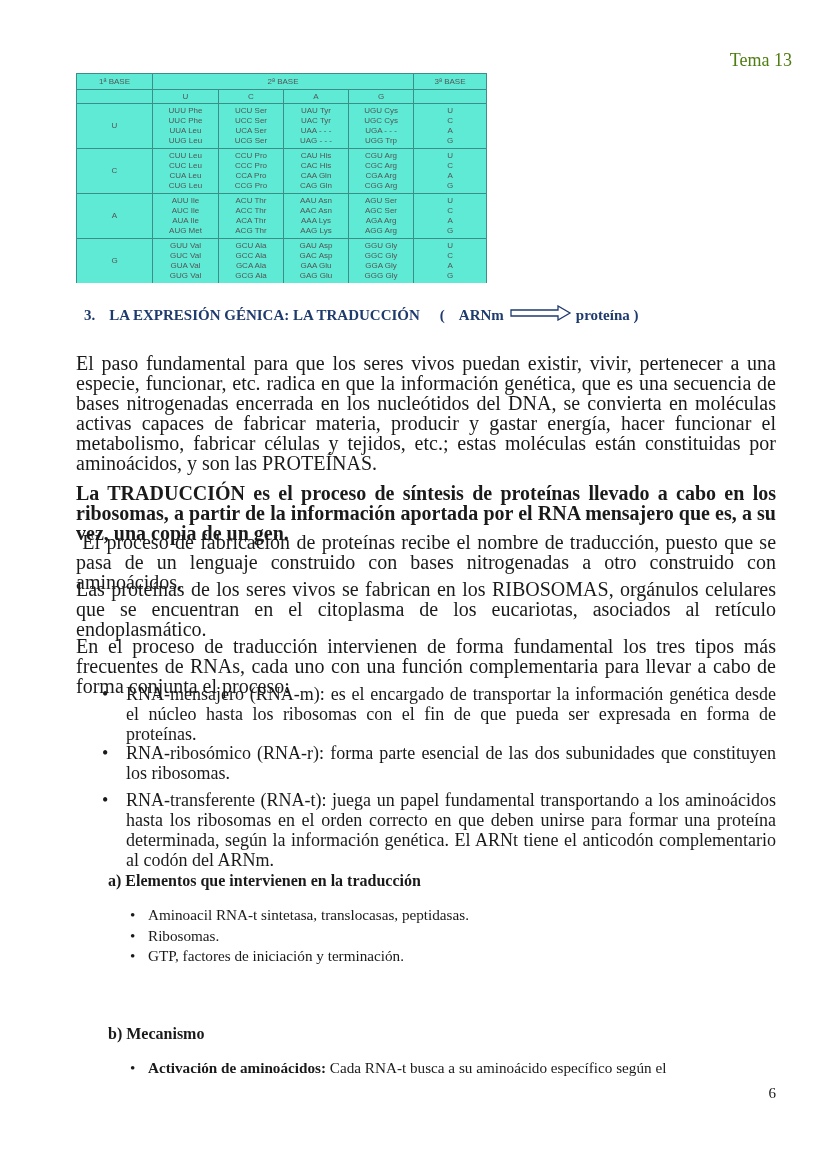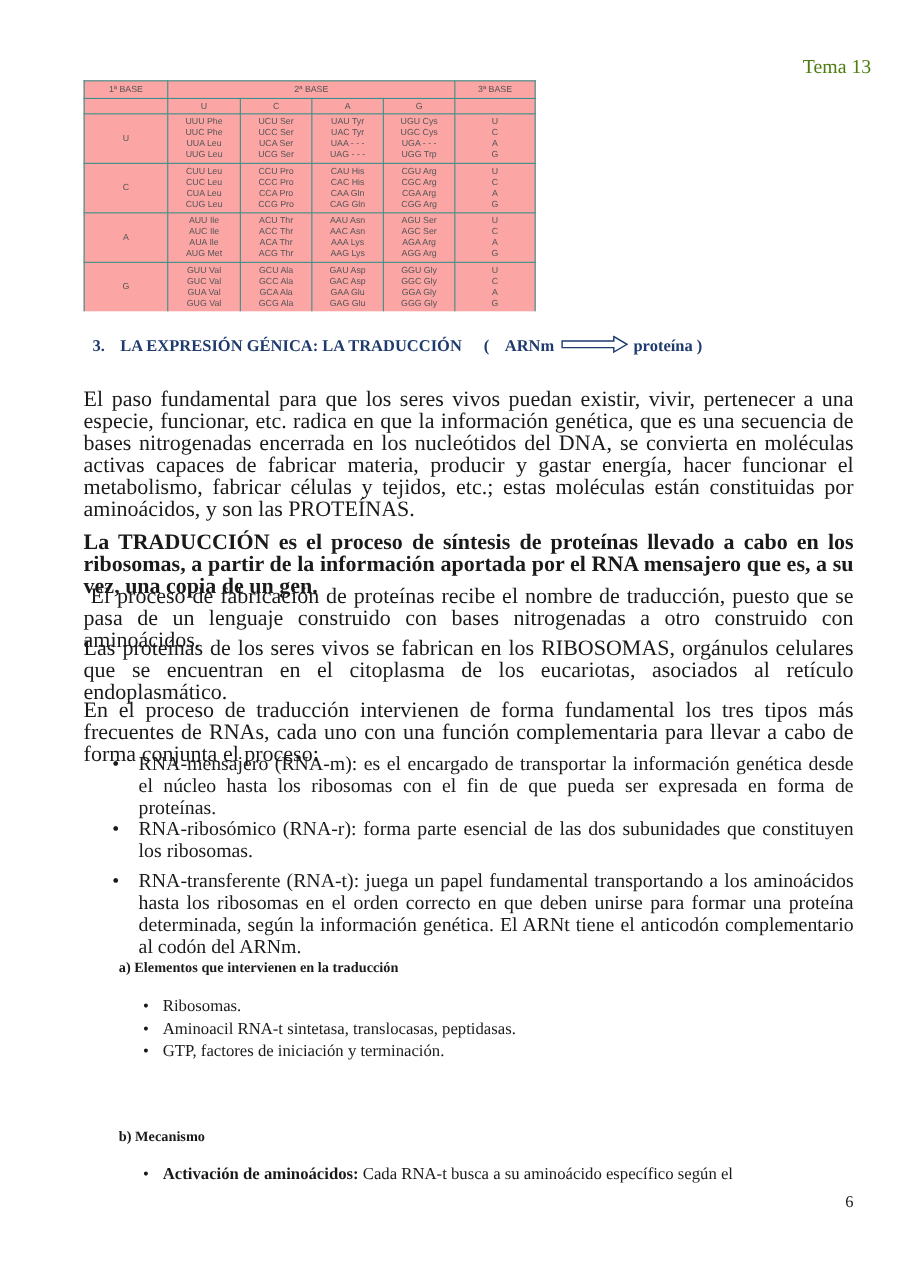--- a/index.html
+++ b/index.html
@@ -3,21 +3,21 @@
 <meta charset="utf-8">
 <style>
   html, body { margin:0; padding:0; background:#ffffff; }
   body { width:828px; height:1170px; position:relative; overflow:hidden;
          font-family:"Liberation Serif", serif; color:#1a1a1a; }
   .header-tema { position:absolute; top:50px; right:36px; font-size:18px; color:#4d7c0f; }
   .page-number { position:absolute; top:1085px; right:52px; font-size:15px; color:#1a1a1a; }
 
   
   .codon-table { position:absolute; left:76px; top:73px; width:410px; height:207px;
-                 border-collapse:collapse; background:#fca5a5; font-family:"Liberation Sans", sans-serif;
+                 border-collapse:collapse; background:#5eead4; font-family:"Liberation Sans", sans-serif;
                  font-size:8px; color:#555; table-layout:fixed; }
   .codon-table td { border:1.5px solid #3b8f88; text-align:center; vertical-align:middle; padding:0; line-height:10px; }
   .codon-table tr.hdr td { height:15px; }
   .codon-table tr.sub td { height:13px; }
   .codon-table tr.grp td { height:44px; }
   .codon-table tr.grp.last td { border-bottom:none; }
   .codon-table .cell-lines { display:block; }
   .codon-table .cell-lines span { display:block; }
 
   .section-title { position:absolute; left:84px; top:305px; font-size:15px; font-weight:bold;
@@ -25,21 +25,21 @@
   .section-title .num { margin-right:14px; }
   .section-title .paren-open { margin-left:20px; margin-right:14px; }
   .arrow { display:inline-block; margin:0 4px 0 6px; }
 
   .para { position:absolute; left:76px; width:700px; font-size:20px; line-height:20px; text-align:justify; }
   .para.bold { font-weight:bold; }
   .bullet-list { position:absolute; left:100px; width:676px; margin:0; padding:0; list-style:none; font-size:18px; line-height:20px; }
   .bullet-list li { position:relative; padding-left:26px; text-align:justify; }
   .bullet-list li::before { content:"•"; position:absolute; left:2px; top:0; }
 
-  .sub-heading { position:absolute; left:108px; font-size:13px; font-weight:bold; }
+  .sub-heading { position:absolute; left:108px; font-size:16px; font-weight:bold; }
   .short-list { position:absolute; left:130px; margin:0; padding:0; list-style:none; font-size:15.2px; line-height:20.5px; }
   .short-list li { position:relative; padding-left:18px; }
   .short-list li::before { content:"•"; position:absolute; left:0; }
 </style>
 </head>
 <body>
 
 <div class="header-tema">Tema 13</div>
 
 <table class="codon-table">
@@ -264,22 +264,22 @@
 </ul>
 <ul class="bullet-list" style="top:743px;">
   <li>RNA-ribosómico (RNA-r): forma parte esencial de las dos subunidades que constituyen los ribosomas.</li>
 </ul>
 <ul class="bullet-list" style="top:790px;">
   <li>RNA-transferente (RNA-t): juega un papel fundamental transportando a los aminoácidos hasta los ribosomas en el orden correcto en que deben unirse para formar una proteína determinada, según la información genética. El ARNt tiene el anticodón complementario al codón del ARNm.</li>
 </ul>
 
 <div class="sub-heading" style="top:872px;">a) Elementos que intervienen en la traducción</div>
 <ul class="short-list" style="top:905px;">
+  <li>Aminoacil RNA-t sintetasa, translocasas, peptidasas.</li>
   <li>Ribosomas.</li>
-  <li>Aminoacil RNA-t sintetasa, translocasas, peptidasas.</li>
   <li>GTP, factores de iniciación y terminación.</li>
 </ul>
 
 <div class="sub-heading" style="top:1025px;">b) Mecanismo</div>
 <ul class="short-list" style="top:1058px;">
   <li><b>Activación de aminoácidos:</b><span style="white-space:pre-wrap;font-family:Liberation Serif, serif;"> Cada RNA-t busca a su aminoácido específico según el</span></li>
 </ul>
 
 <div class="page-number">6</div>
 

